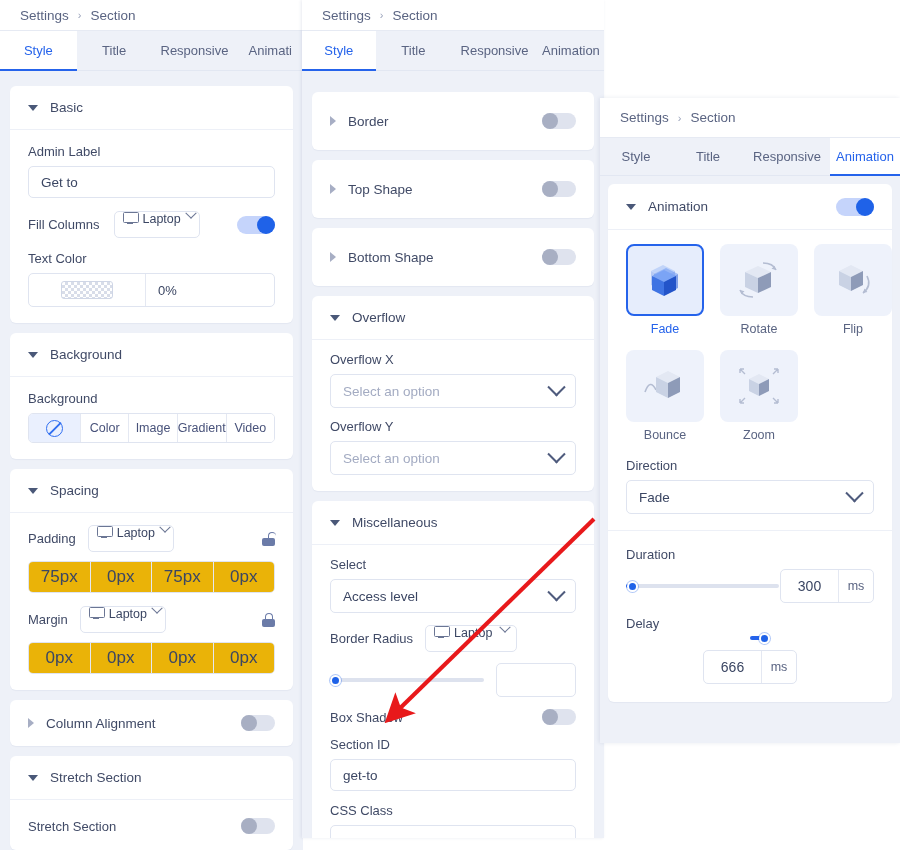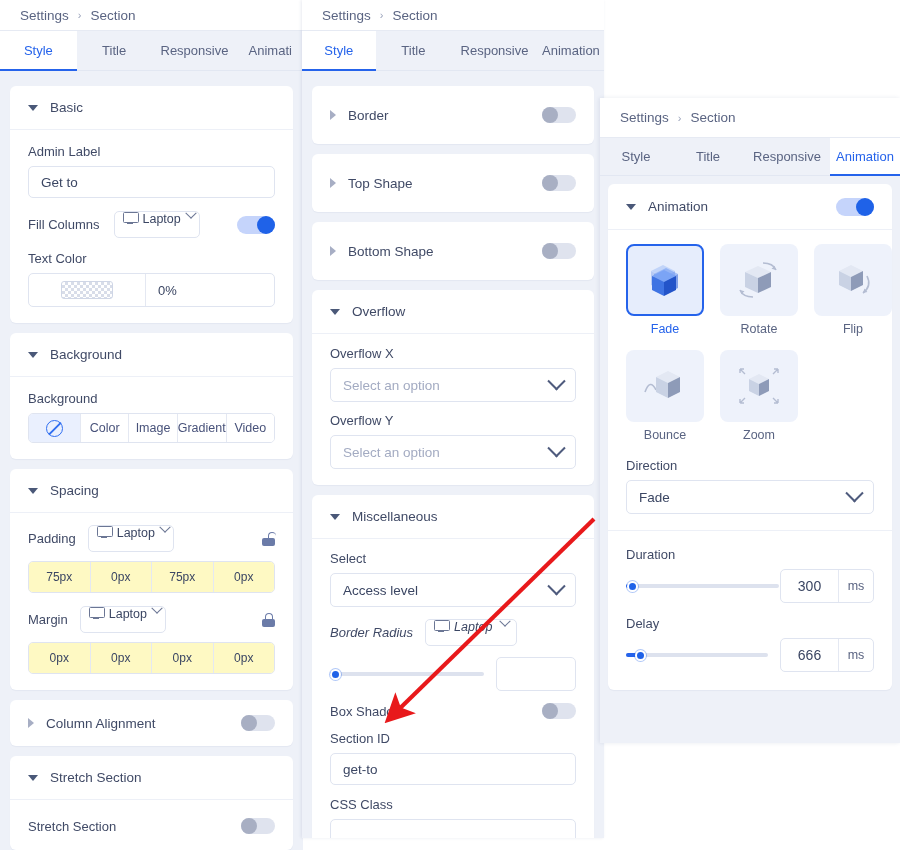--- a/index.html
+++ b/index.html
@@ -239,24 +239,24 @@
   .quad {
     display: flex;
     border: 1px solid #dfe4f0;
     border-radius: 5px;
     overflow: hidden;
     height: 32px;
   }
   .quad .cell {
     flex: 1;
     display: flex; align-items: center; justify-content: center;
-    font-size: 12px;
+    font-size: 17px;
     color: #3b4663;
     border-right: 1px solid #e4e8f2;
-    background: #fef9c3;
+    background: #eab308;
   }
   .quad .cell:last-child { border-right: none; }
 
   .lock {
     width: 13px; height: 14px; position: relative; flex:none;
   }
   .lock .body {
     position:absolute; bottom:0; left:0; width:13px; height:8px;
     background:#6b7ba8; border-radius:2px;
   }
@@ -521,21 +521,21 @@
           <span>Title</span>
         </div>
         <div class="tab" style="width:92px;">
           <span>Responsive</span>
         </div>
         <div class="tab" style="width:70px;">
           <span>Animation</span>
         </div>
       </div>
 
-      <div class="scroll-area" style="top:82px;">
+      <div class="scroll-area" style="top:88px;">
         <div style="padding-top:4px;"></div>
 
         <div class="card">
           <div class="card-head no-border" style="height:58px;">
             <span class="tri-right"></span>
             <span>Border</span>
             <div style="flex:1"></div>
             <div class="toggle">
               <span class="knob"></span>
             </div>
@@ -588,21 +588,21 @@
             <span class="tri-down"></span>
             <span>Miscellaneous</span>
           </div>
           <div class="card-body" style="padding-top:12px;">
             <div class="field-label">Select</div>
             <div class="select-box">
               <span class="val">Access level</span>
               <span class="chev-wide"></span>
             </div>
 
-            <div class="row" style="gap:12px; margin-top:12px;font-style:italic;">
+            <div class="row" style="gap:12px; margin-top:12px;">
               <div class="field-label" style="margin-bottom:0; flex:none;">Border Radius</div>
               <div class="device-select" style="width:92px;">
                 <span class="monitor-ico"></span>
                 <span style="flex:1">Laptop</span>
                 <span class="chev"></span>
               </div>
             </div>
 
             <div class="row" style="margin-top:11px; gap:12px; align-items:center;">
               <div class="slider" style="flex:1;">
@@ -771,21 +771,21 @@
                 <span class="fill" style="width:5px;"></span>
                 <span class="thumb" style="left:1px;"></span>
               </div>
               <div class="num-unit">
                 <div class="num">300</div>
                 <div class="unit">ms</div>
               </div>
             </div>
 
             <div class="field-label" style="margin-top:13px;">Delay</div>
-            <div class="row" style="gap:12px; margin-top:4px;">
+            <div class="row" style="gap:12px; margin-top:4px;flex-direction:column;">
               <div class="slider" style="flex:1;">
                 <span class="track"></span>
                 <span class="fill" style="width:14px;"></span>
                 <span class="thumb" style="left:9px;"></span>
               </div>
               <div class="num-unit">
                 <div class="num">666</div>
                 <div class="unit">ms</div>
               </div>
             </div>

